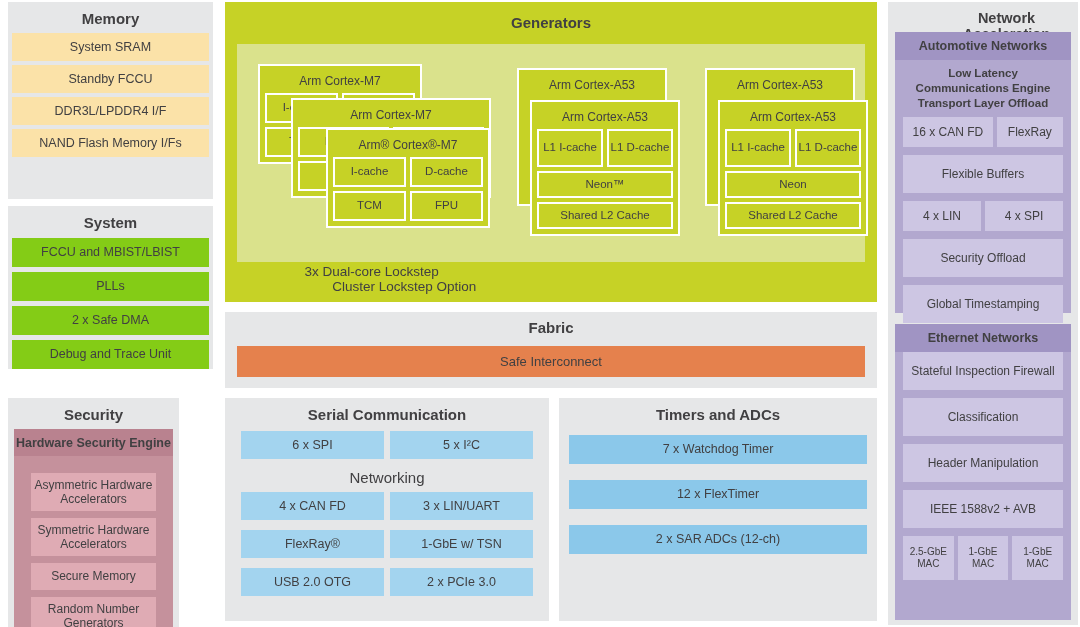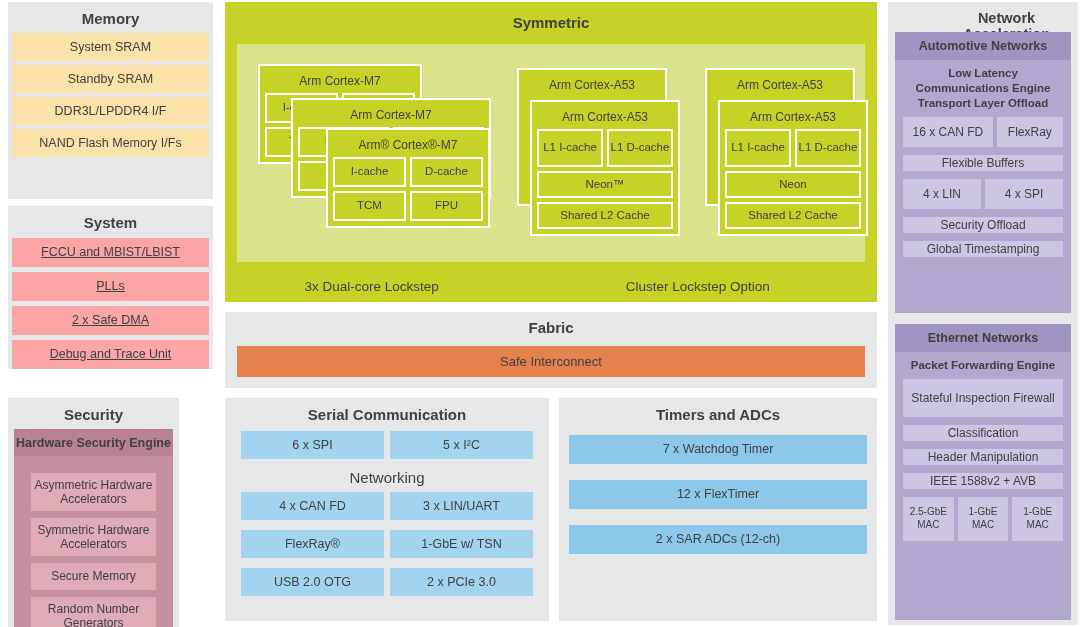--- a/index.html
+++ b/index.html
@@ -13,21 +13,21 @@
   .gray { background:#e6e7e8; }
   .sec-title { font-weight:bold; font-size:15px; text-align:center; padding-top:8px; }
   .item {
     display:flex; align-items:center; justify-content:center;
     text-align:center; font-size:12.5px; line-height:1.2;
   }
   .col { display:flex; flex-direction:column; }
 
   
   .c-mem  { background:#fbe2a8; }
-  .c-org  { background:#fca5a5;text-decoration:underline; }
+  .c-org  { background:#84cc16; }
   .c-pink { background:#dfabb4; }
 
   
   #memory { left:8px; top:2px; width:205px; height:197px; }
   #memory .col { padding:6px 4px 0 4px; gap:4px; }
   #memory .item { height:28px; }
 
   
   #system { left:8px; top:206px; width:205px; height:163px; }
   #system .col { padding:7px 4px 0 4px; gap:5px; }
@@ -62,21 +62,21 @@
   .m7-3 { left:68px; top:64px; width:164px; z-index:3; }
   .a53c { width:170px; height:180px; }
   #a53-c1 { left:280px; top:24px; }
   #a53-c2 { left:468px; top:24px; }
   .a53-back { left:0; top:0; width:150px; height:138px; z-index:1; }
   .a53-front { left:13px; top:32px; width:150px; z-index:2; }
   .a53-front .ccell.l1 { height:38px; }
   .a53-front .ccell.wide { height:27px; }
   .a53-front .cgrid { margin-top:2px; }
   .a53-front .stackcol { display:flex; flex-direction:column; gap:4px; margin-top:4px; }
-  #proc-captions { left:0; right:0; bottom:8px; display:flex; }
+  #proc-captions { left:0; right:0; bottom:8px; display:flex;flex-direction:column; }
   #proc-captions span { display:block; text-align:center; font-size:13.5px; }
   #proc-captions .cap-left { width:45%; }
   #proc-captions .cap-right { width:55%; }
 
   
   #fabric { left:225px; top:312px; width:652px; height:76px; }
   #fabric .sec-title { padding-top:7px; }
   #interconnect {
     left:12px; right:12px; top:34px; height:31px; background:#e5814d;
     display:flex; align-items:center; justify-content:center; font-size:13px;
@@ -108,37 +108,37 @@
   .pur-header {
     height:28px; background:#a094c3; display:flex; align-items:center;
     justify-content:center; font-weight:bold; font-size:12.5px;
   }
   .pur-engine {
     font-weight:bold; font-size:11.5px; text-align:center;
     padding:6px 8px; line-height:1.3;
   }
   .pur-col { padding:0 8px 8px 8px; display:flex; flex-direction:column; gap:8px; }
   .c-lav { background:#cdc6e3; }
-  .pur-col .item { height:16px; font-size:12px; }
+  .pur-col .item { height:38px; font-size:12px; }
   .pair { display:flex; gap:4px; }
   .pair .item { height:30px; }
   .pair .w-big { flex:1.35; }
   .pair .w-sm { flex:1; }
   #eth-block .item.h2l { height:38px; }
   .mac-row { display:flex; gap:4px; }
   .mac-row .item { flex:1; height:44px; font-size:10px; line-height:1.25; }
 </style>
 </head>
 <body>
 
 <div id="memory" class="abs gray">
   <div class="sec-title">Memory</div>
   <div class="col">
     <div class="item c-mem">System SRAM</div>
-    <div class="item c-mem">Standby SRAM</div>
+    <div class="item c-mem">Standby FCCU</div>
     <div class="item c-mem">DDR3L/LPDDR4 I/F</div>
     <div class="item c-mem">NAND Flash Memory I/Fs</div>
   </div>
 </div>
 
 <div id="system" class="abs gray">
   <div class="sec-title">System</div>
   <div class="col">
     <div class="item c-org">FCCU and MBIST/LBIST</div>
     <div class="item c-org">PLLs</div>
@@ -154,21 +154,21 @@
     <div class="col">
       <div class="item c-pink h2l">Asymmetric Hardware Accelerators</div>
       <div class="item c-pink h2l">Symmetric Hardware Accelerators</div>
       <div class="item c-pink h1l">Secure Memory</div>
       <div class="item c-pink h2l">Random Number Generators</div>
     </div>
   </div>
 </div>
 
 <div id="processors" class="abs">
-  <div class="sec-title">Symmetric</div>
+  <div class="sec-title">Generators</div>
 
   <div id="proc-panel" class="abs">
 
     <div id="m7-stack" class="abs">
       <div class="card abs m7-1">
         <div class="card-title">Arm Cortex-M7</div>
         <div class="cgrid">
           <div class="ccell">I-cache</div>
           <div class="ccell">D-cache</div>
           <div class="ccell">TCM</div>
@@ -290,21 +290,20 @@
         <div class="item c-lav w-sm">4 x LIN</div>
         <div class="item c-lav w-sm">4 x SPI</div>
       </div>
       <div class="item c-lav">Security Offload</div>
       <div class="item c-lav">Global Timestamping</div>
     </div>
   </div>
 
   <div id="eth-block" class="abs pur-block">
     <div class="pur-header">Ethernet Networks</div>
-    <div class="pur-engine">Packet Forwarding Engine</div>
     <div class="pur-col">
       <div class="item c-lav h2l">Stateful Inspection Firewall</div>
       <div class="item c-lav">Classification</div>
       <div class="item c-lav">Header Manipulation</div>
       <div class="item c-lav">IEEE 1588v2 + AVB</div>
       <div class="mac-row">
         <div class="item c-lav">2.5-GbE MAC</div>
         <div class="item c-lav">1-GbE MAC</div>
         <div class="item c-lav">1-GbE MAC</div>
       </div>

